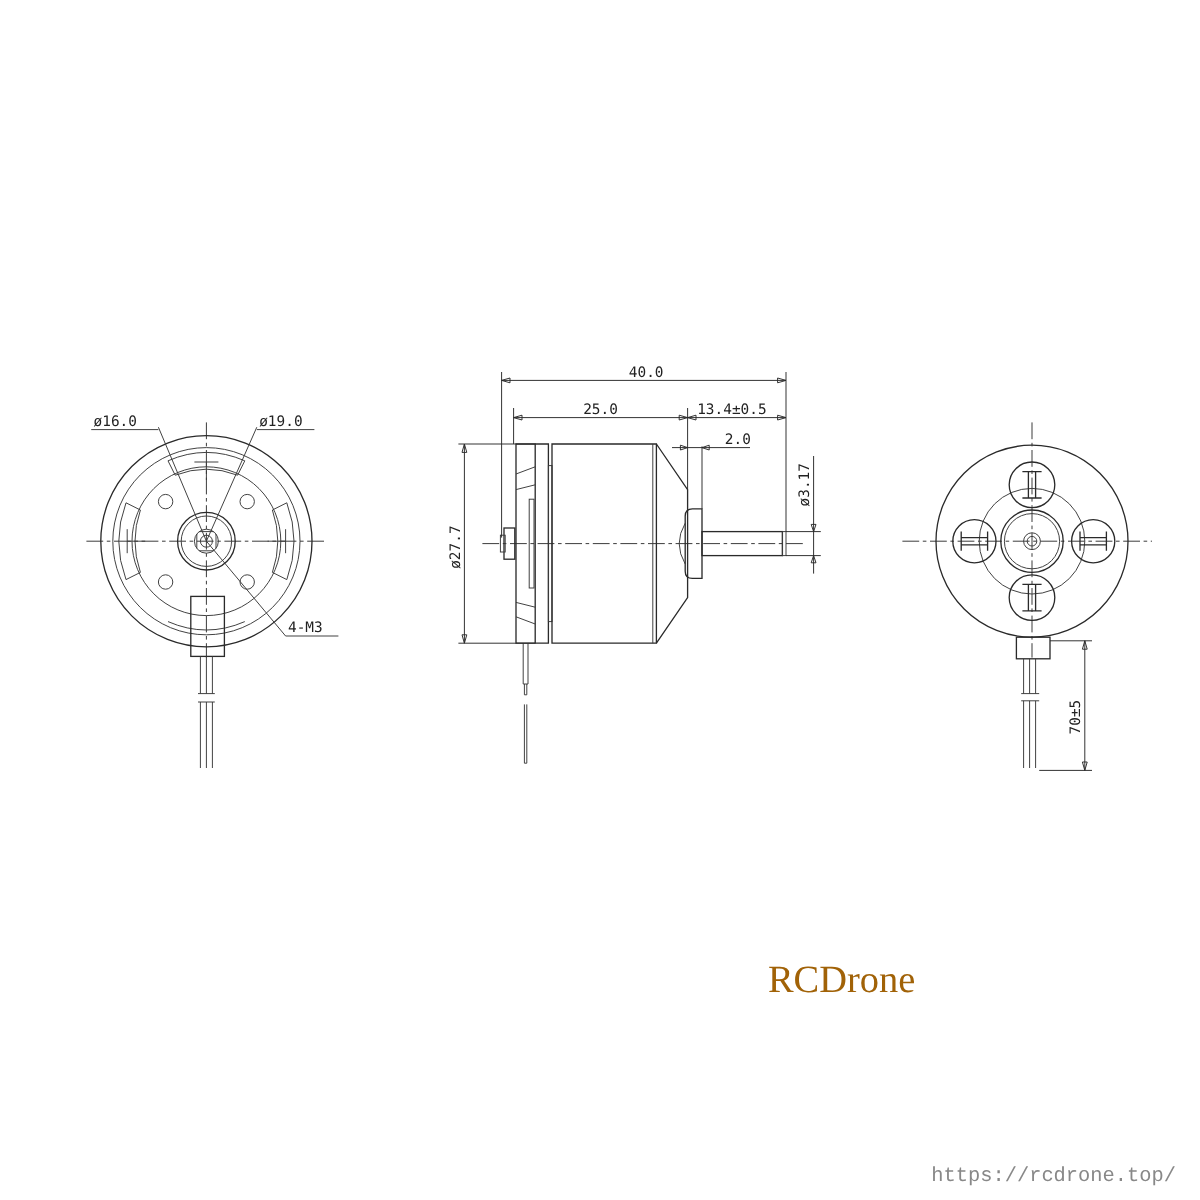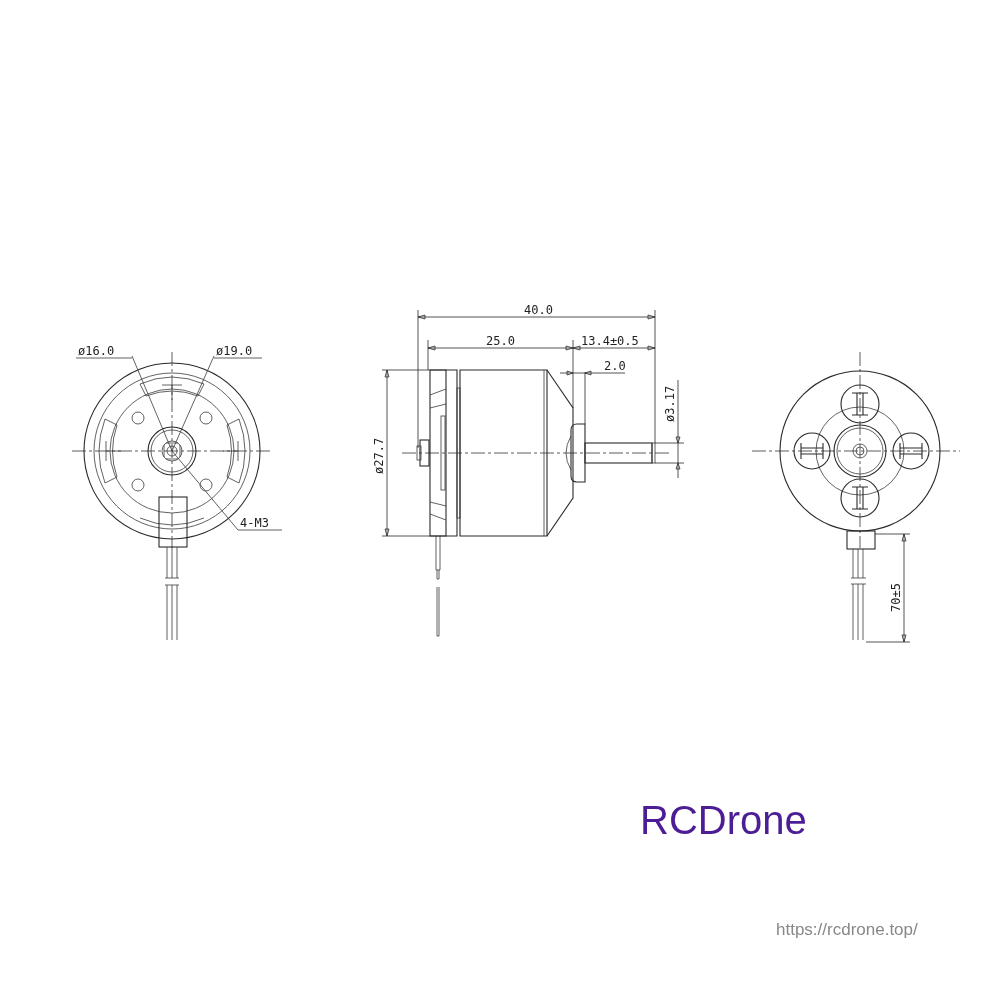--- a/index.html
+++ b/index.html
@@ -6,26 +6,26 @@
     body { width: 1000px; height: 1000px; position: relative; overflow: hidden; }
     #canvas { position: absolute; left: 0; top: 0; width: 1000px; height: 1000px; }
     svg text { font-family: "DejaVu Sans Mono", "Liberation Mono", monospace; fill: #222; }
     .ln { stroke: #2a2a2a; stroke-width: 1.1; fill: none; }
     .thin { stroke: #3a3a3a; stroke-width: 0.8; fill: none; }
     .ctr { stroke: #333; stroke-width: 0.8; stroke-dasharray: 14 3 3 3; fill: none; }
     .dim { stroke: #2a2a2a; stroke-width: 0.8; fill: none; }
     .dimtxt { font-size: 12px; }
     .watermark {
       position: absolute; left: 640px; top: 798px;
-      font-family: Liberation Sans, sans-serif;
-      font-size: 40px; color: #4c1d95; letter-spacing: 0px;
+      font-family: Liberation Serif, serif;
+      font-size: 32px; color: #a16207; letter-spacing: 0px;
     }
     .url {
-      position: absolute; left: 776px; top: 920px;
-      font-family: Liberation Sans, sans-serif;
+      position: absolute; left: 776px; top: 971px;
+      font-family: Liberation Mono, monospace;
       font-size: 17px; color: #888888;
     }
   </style>
 </head>
 <body>
 
 <svg id="canvas" viewBox="0 0 1000 1000" xmlns="http://www.w3.org/2000/svg">
 
   <g>
 

